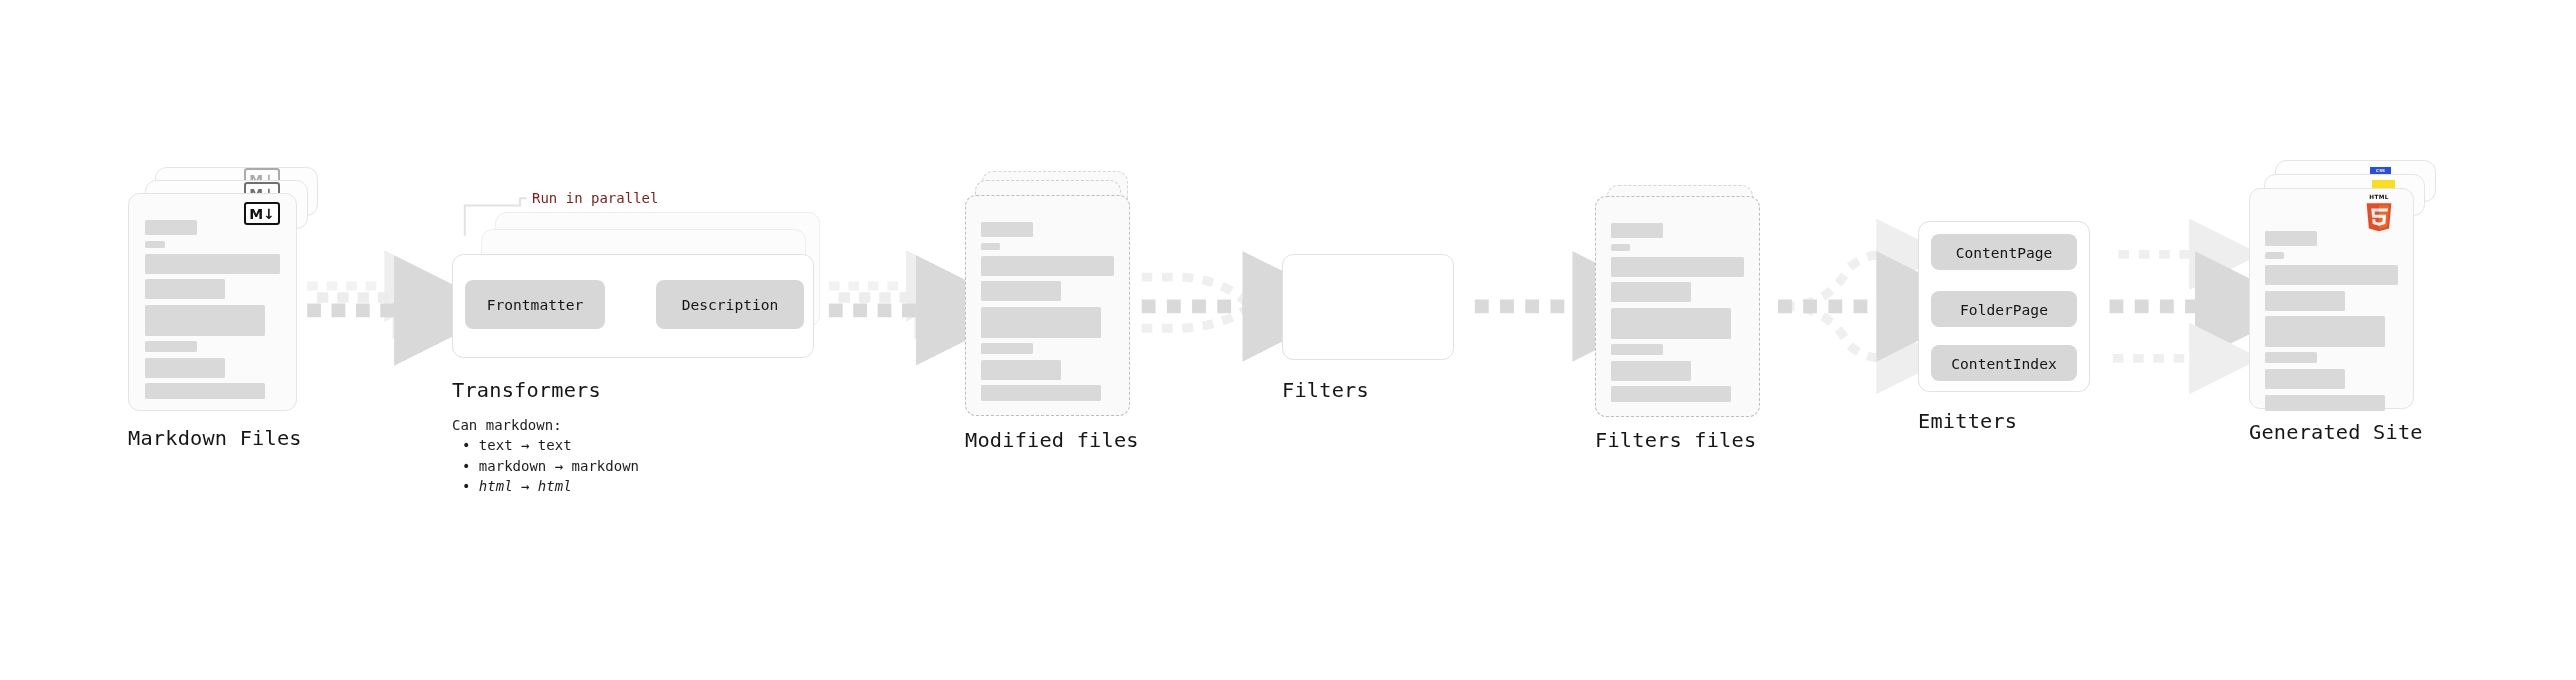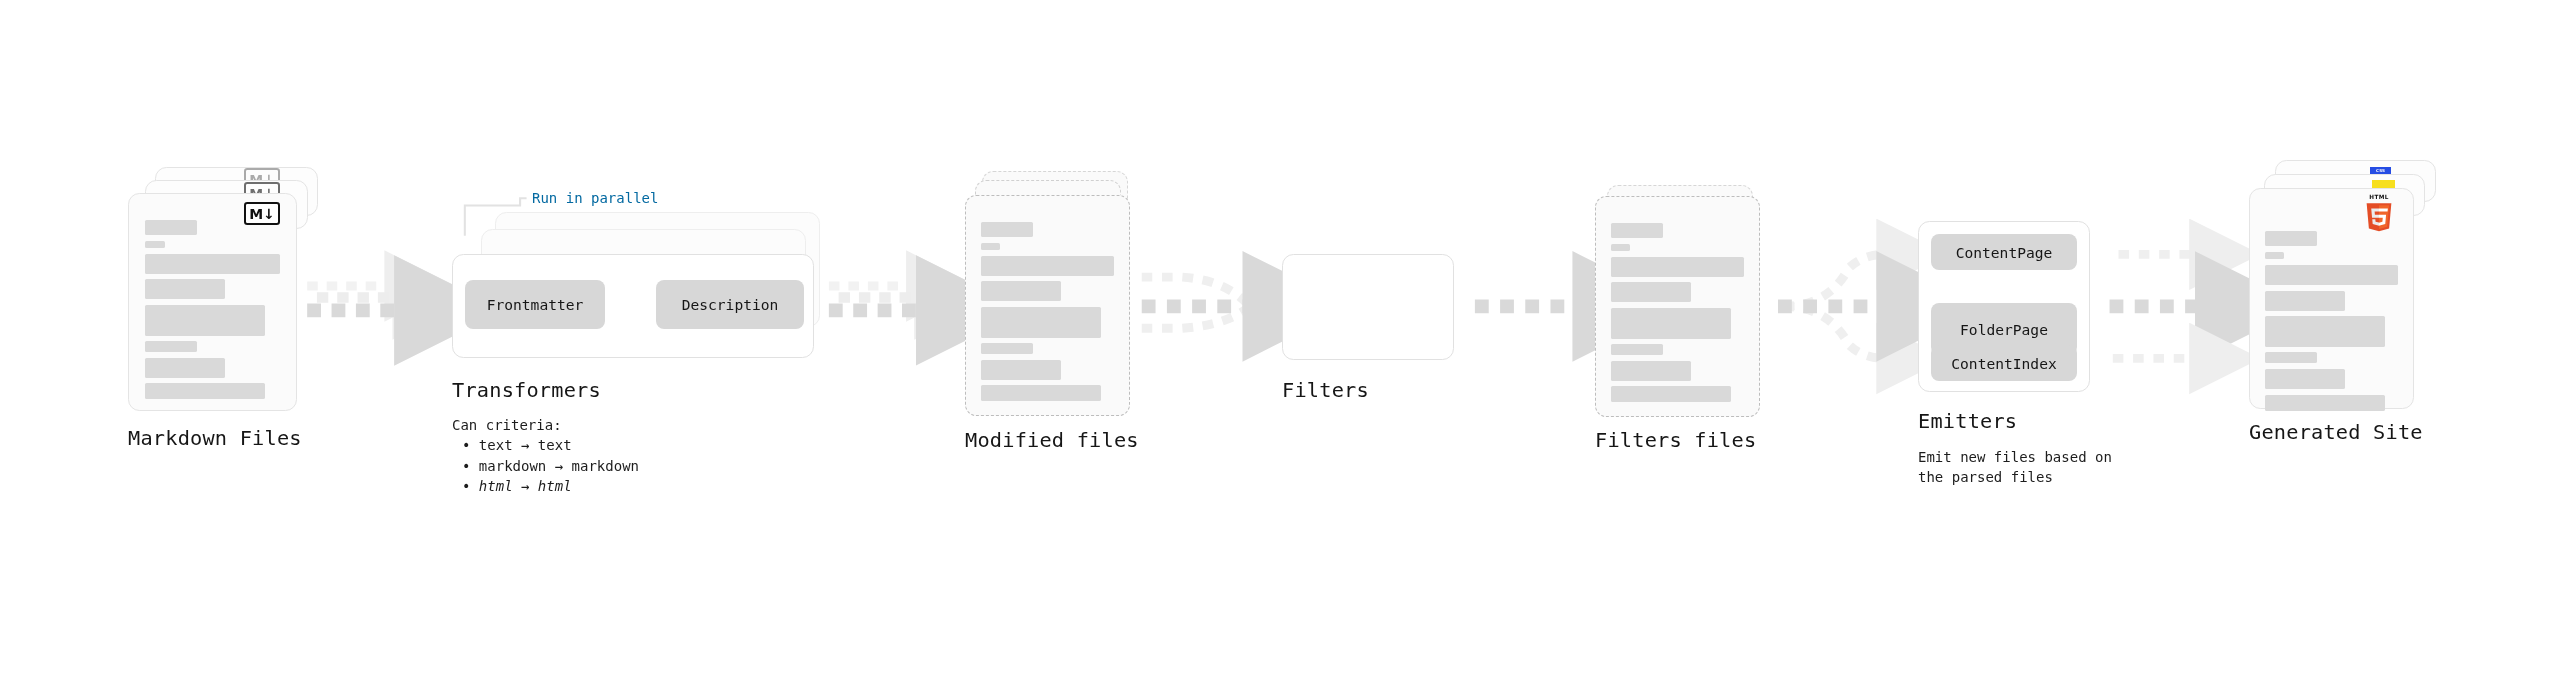--- a/index.html
+++ b/index.html
@@ -56,21 +56,21 @@
     font-size: 14.6px;
     display: flex; align-items: center; justify-content: center;
     white-space: nowrap;
   }
   .chip.ghost { background: #ececec; color: transparent; }
   .chip.ghost2 { background: #e3e3e3; color: transparent; }
 
   .runlabel {
     position: absolute;
     font-size: 14px;
-    color: #0369a1;
+    color: #7f1d1d;
     white-space: nowrap;
   }
 
   svg.overlay { position: absolute; left:0; top:0; width: 2576px; height: 681px; pointer-events: none; }
 
   
   .mdbadge {
     position: absolute;
     width: 36px; height: 23px;
     border: 2.4px solid #111; border-radius: 3.3px;
@@ -207,21 +207,21 @@
     <div class="pbox" style="left:452px; top:254px; width:362px; height:104px;"></div>
     <div class="chip" style="left:465px; top:280px; width:140px; height:49px;">
         <span>Frontmatter</span>
       </div>
     <div class="chip" style="left:656px; top:280px; width:148px; height:49px;">
         <span>Description</span>
       </div>
   </div>
 
   <div class="title" style="left:452px; top:378px;">Transformers</div>
-  <div class="subtitle" style="left:452px; top:416px;">Can criteria:</div>
+  <div class="subtitle" style="left:452px; top:416px;">Can markdown:</div>
   <div class="subtitle" style="left:462px; top:436px;">• text → text</div>
   <div class="subtitle" style="left:462px; top:457px;">• markdown → markdown</div>
   <div class="subtitle" style="left:462px; top:477px;font-style:italic;">• html → html</div>
 
   <div class="card-stack">
     <div class="fcard dashed" style="left:982px; top:171px; width:146px; height:41px; border-color:#d6d6d6;"></div>
     <div class="fcard dashed" style="left:975px; top:180px; width:146px; height:41px; border-color:#d0d0d0;"></div>
     <div class="fcard dashed" style="left:965px; top:195px; width:165px; height:221px;">
       <div class="skel" style="left:14.6px; top:26px; width:52px; height:14.6px;"></div>
       <div class="skel" style="left:14.6px; top:47px; width:19.5px; height:6.5px;"></div>
@@ -250,29 +250,27 @@
       <div class="skel" style="left:14.6px; top:164px; width:80px; height:19.5px;"></div>
       <div class="skel" style="left:14.6px; top:189px; width:120px; height:16.3px;"></div>
     </div>
   </div>
   <div class="title" style="left:1595px; top:428px;">Filters files</div>
 
   <div class="pbox" style="left:1918px; top:221px; width:172px; height:171px;"></div>
   <div class="chip" style="left:1931px; top:234px; width:146px; height:36px;">
       <span>ContentPage</span>
     </div>
-  <div class="chip" style="left:1931px; top:303px; width:146px; height:52px;">
+  <div class="chip" style="left:1931px; top:291px; width:146px; height:36px;">
       <span>FolderPage</span>
     </div>
   <div class="chip" style="left:1931px; top:345px; width:146px; height:36px;">
       <span>ContentIndex</span>
     </div>
   <div class="title" style="left:1918px; top:409px;">Emitters</div>
-  <div class="subtitle" style="left:1918px; top:448px;">Emit new files based on
-the parsed files</div>
 
   <div class="card-stack">
     <div class="fcard ghost" style="left:2275px; top:160px; width:161px; height:42px;"></div>
     <div class="cssbadge" style="left:2370px; top:167px;"><span>CSS</span></div>
     <div class="fcard ghost" style="left:2264px; top:174px; width:161px; height:42px;"></div>
     <div class="jsbadge" style="left:2372px; top:180px;"></div>
 
     <div class="fcard" style="left:2249px; top:188px; width:165px; height:221px;">
       <div class="skel" style="left:14.6px; top:42px; width:52px; height:14.6px;"></div>
       <div class="skel" style="left:14.6px; top:63px; width:19.5px; height:6.5px;"></div>

